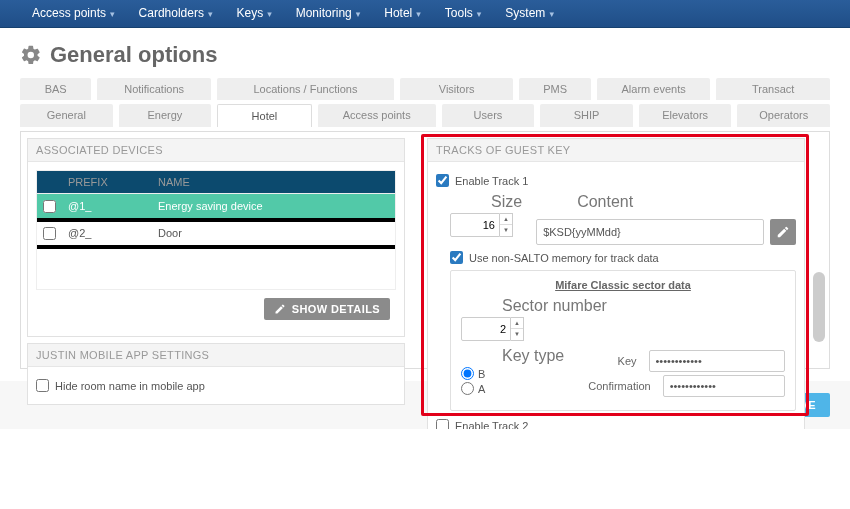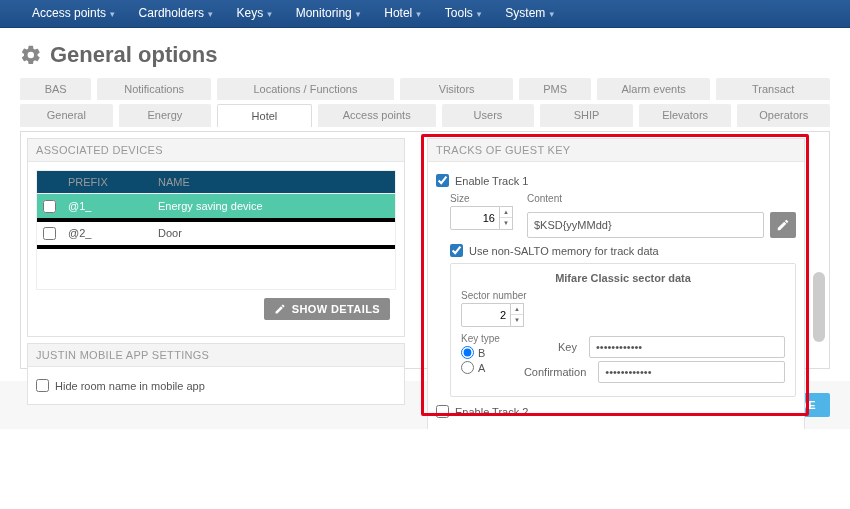--- a/index.html
+++ b/index.html
@@ -40,33 +40,33 @@
   .btn { display: inline-flex; align-items:center; gap:6px; background: #8b8b8b; color: #fff; border: none; padding: 6px 14px; font-size: 11px; font-weight: bold; border-radius: 2px; cursor: pointer; letter-spacing:.4px;}
   .btn.small{ padding:5px 10px;}
   .btn .ico{ width:12px; height:12px; fill:#fff;}
   .btn.blue { background: #4fb5e8; }
   .btn-row-right { text-align: right; padding: 8px 6px; }
   
   
   .highlight-box { position: absolute; border: 3px solid #e2001a; top: 2px; left: 0; right: 20px; height: 282px; pointer-events: none; border-radius:2px;}
   
   .form-row { display: flex; gap: 14px; align-items: flex-start; margin: 6px 0; }
-  .lbl { font-size: 10px; color: #777; display:block; margin-bottom:2px;}
+  .lbl { font-size: 16px; color: #777; display:block; margin-bottom:2px;margin-left:41px;}
   .chk-line { display:flex; align-items:center; gap:6px; font-size:11px; color:#555; margin:4px 0;}
   .chk-line input{accent-color:#2a7ac0;}
   input[type=text], input[type=password]{ border:1px solid #ccc; padding:4px 6px; font-size:11px; color:#555; border-radius:2px; width:100%;}
   .num-input{ width:50px; border:1px solid #ccc; padding:3px 4px; font-size:11px; text-align:right; display:inline-block;}
   .spin { display:inline-flex; flex-direction:column; border:1px solid #ccc; border-left:none; vertical-align:top; height:24px;}
   .spin span{ font-size:6px; line-height:10px; padding:0 3px; cursor:pointer; color:#666; border-bottom:1px solid #ddd;}
   .spin span:last-child{border-bottom:none;}
   .num-wrap{display:inline-flex; align-items:stretch; height:24px;}
   .num-wrap .num-input{height:24px; border-radius:2px 0 0 2px;}
   
   .fieldset{ border:1px solid #e0e0e0; padding:8px 10px 10px; margin-top:6px; border-radius:2px;}
-  .fieldset-title{ text-align:center; font-size:11px; color:#666; margin-bottom:4px; font-weight:bold;}
+  .fieldset-title{ text-align:center; font-size:11px; color:#666; margin-bottom:4px; font-weight:bold;text-decoration:underline;}
   .ktype-row{ display:flex; gap:24px; align-items:flex-start;}
   .radio-col label{ display:flex; align-items:center; gap:4px; font-size:11px; color:#555; margin:2px 0;}
   .kv-col{ flex:1;}
   .kv{ display:flex; align-items:center; gap:12px; margin:3px 0;}
   .kv .kl{ width:72px; text-align:right; font-size:11px; color:#666;}
   
   .edit-btn{ background:#8b8b8b; width:30px; height:26px; border:none; border-radius:2px; display:inline-flex; align-items:center; justify-content:center; cursor:pointer;}
   .edit-btn svg{width:14px; height:14px; fill:#fff;}
   
   .footer { display:flex; justify-content:flex-end; gap:8px; padding:12px 20px 12px; background:#f7f7f7; margin-top:0;}

